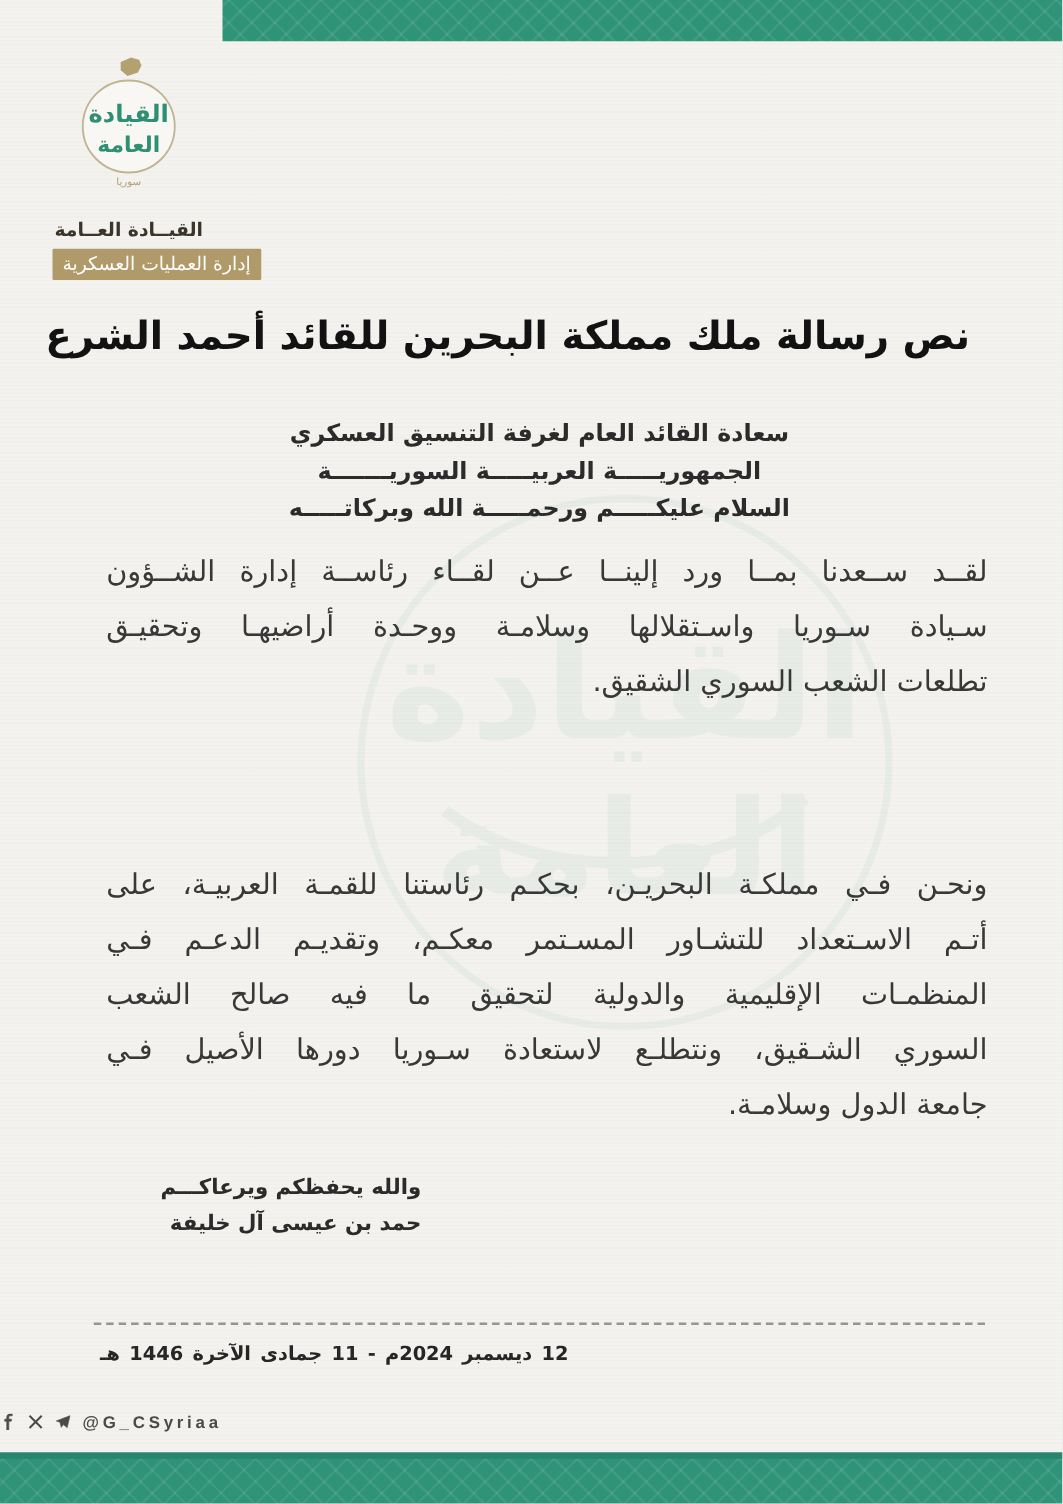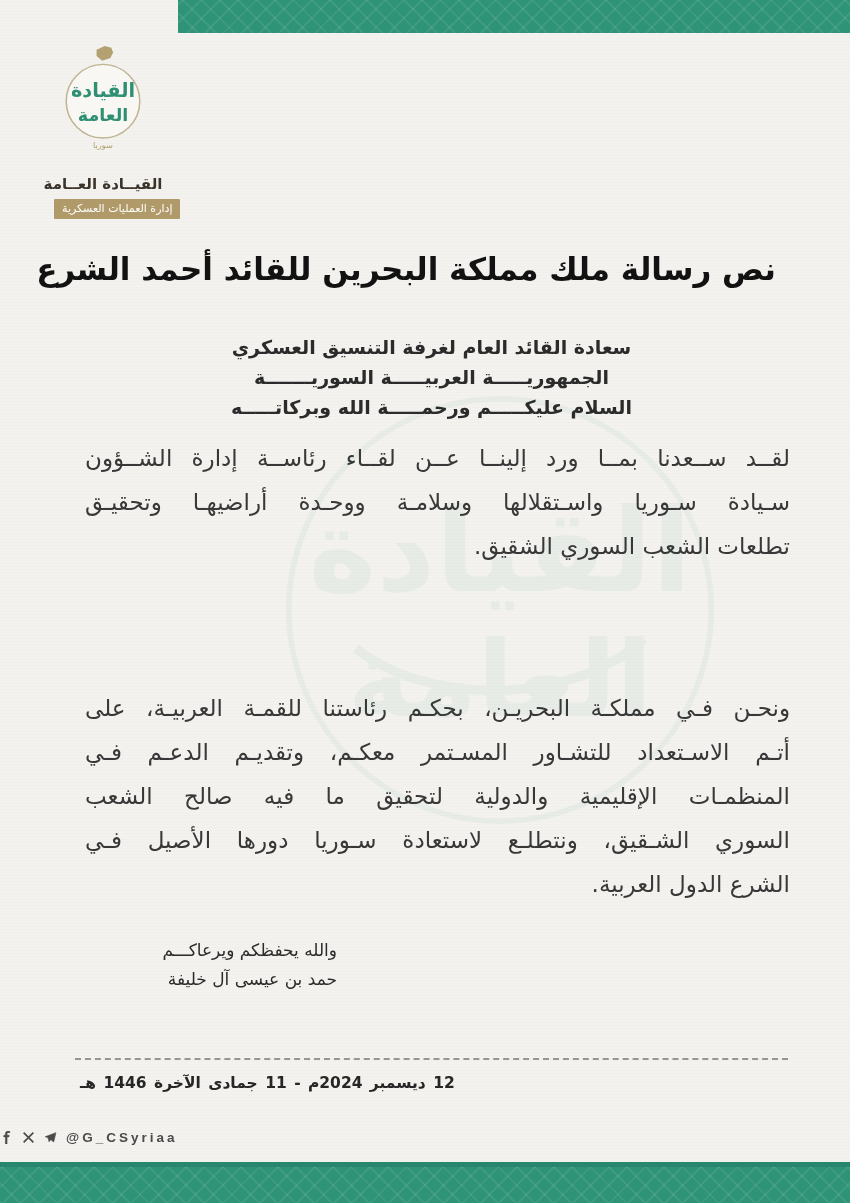--- a/index.html
+++ b/index.html
@@ -15,40 +15,40 @@
     background-color:#2e9377;
     background-image:
       repeating-linear-gradient(45deg, rgba(255,255,255,0.08) 0 2px, transparent 2px 13px),
       repeating-linear-gradient(-45deg, rgba(255,255,255,0.08) 0 2px, transparent 2px 13px);
   }
   .topbar{position:absolute;top:0;left:178px;right:0;height:33px;}
   .bottombar{position:absolute;left:0;right:0;bottom:0;height:36px;border-top:5px solid #27866d;}
   
   .logo-wrap{position:absolute;top:44px;left:42px;width:122px;text-align:center;}
   .org-name{margin-top:20px;font-size:15px;font-weight:bold;color:#3a342b;direction:rtl;white-space:nowrap;}
-  .org-badge{display:inline-block;margin-top:6px;background:#b19a6a;color:#fdfdfb;font-size:11px;
-    padding:3px 8px 4px;direction:rtl;white-space:nowrap;border-radius:1px;margin-left:12px;}
+  .org-badge{display:inline-block;margin-top:6px;background:#b19a6a;color:#fdfdfb;font-size:15px;
+    padding:3px 8px 4px;direction:rtl;white-space:nowrap;border-radius:1px;}
   
   .watermark{position:absolute;top:370px;left:260px;width:480px;height:480px;opacity:0.055;pointer-events:none;}
   
   .title{
     position:absolute;top:239px;right:62px;left:80px;margin:12px;
     direction:rtl;text-align:center;white-space:nowrap;
     font-size:31px;font-weight:800;color:#121212;letter-spacing:-0.3px;
   }
   .salutation{position:absolute;top:332px;right:72px;left:85px;direction:rtl;text-align:center;
     font-size:19px;line-height:30px;font-weight:700;color:#2b2b2b;}
   .para{position:absolute;right:60px;left:85px;direction:rtl;
     font-size:23px;line-height:44px;font-weight:400;color:#383838;}
   .para1{top:436px;}
   .para2{top:686px;}
   .para .line{text-align:justify;text-align-last:justify;white-space:nowrap;overflow:hidden;}
   .para .line.last{text-align:right;text-align-last:right;}
   .signature{position:absolute;top:936px;right:513px;direction:rtl;white-space:nowrap;
-    font-size:17px;line-height:29px;font-weight:400;color:#2b2b2b;margin-left:12px;}
+    font-size:17px;line-height:29px;font-weight:700;color:#2b2b2b;margin-left:12px;}
   .dashline{position:absolute;top:1058px;left:75px;right:62px;height:0;border-top:2px dashed #979590;}
   .dateline{position:absolute;top:1074px;left:80px;direction:rtl;white-space:nowrap;
     font-size:15.5px;font-weight:700;color:#262626;word-spacing:2px;}
   
   .social{position:absolute;top:1130px;left:0;right:0;display:flex;
     align-items:center;gap:9px;color:#4a4a4a;}
   .social .icn{display:inline-flex;width:13px;height:13px;}
   .social .icn svg{width:13px;height:13px;fill:#4a4a4a;stroke:#4a4a4a;}
   .handle{font-family:"Liberation Sans", sans-serif;font-size:13.5px;font-weight:700;
     letter-spacing:3px;color:#4a4a4a;}
@@ -93,21 +93,21 @@
     <div class="line">لقــد ســعدنا بمــا ورد إلينــا عــن لقــاء رئاســة إدارة الشــؤون</div>
     <div class="line">سـيادة سـوريا واسـتقلالها وسلامـة ووحـدة أراضيهـا وتحقيـق</div>
     <div class="line last">تطلعات الشعب السوري الشقيق.</div>
   </div>
 
   <div class="para para2">
     <div class="line">ونحـن فـي مملكـة البحريـن، بحكـم رئاستنا للقمـة العربيـة، على</div>
     <div class="line">أتـم الاسـتعداد للتشـاور المسـتمر معكـم، وتقديـم الدعـم فـي</div>
     <div class="line">المنظمـات الإقليمية والدولية لتحقيق ما فيه صالح الشعب</div>
     <div class="line">السوري الشـقيق، ونتطلـع لاستعادة سـوريا دورها الأصيل فـي</div>
-    <div class="line last">الشرع الدول العربية.</div>
+    <div class="line last">جامعة الدول وسلامـة.</div>
   </div>
 
   <div class="signature">
     <div>والله يحفظكم ويرعاكـــم</div>
     <div>حمد بن عيسى آل خليفة</div>
   </div>
 
   <div class="dashline"></div>
   <div class="dateline">12 ديسمبر 2024م  -  11 جمادى الآخرة 1446 هـ</div>
 

